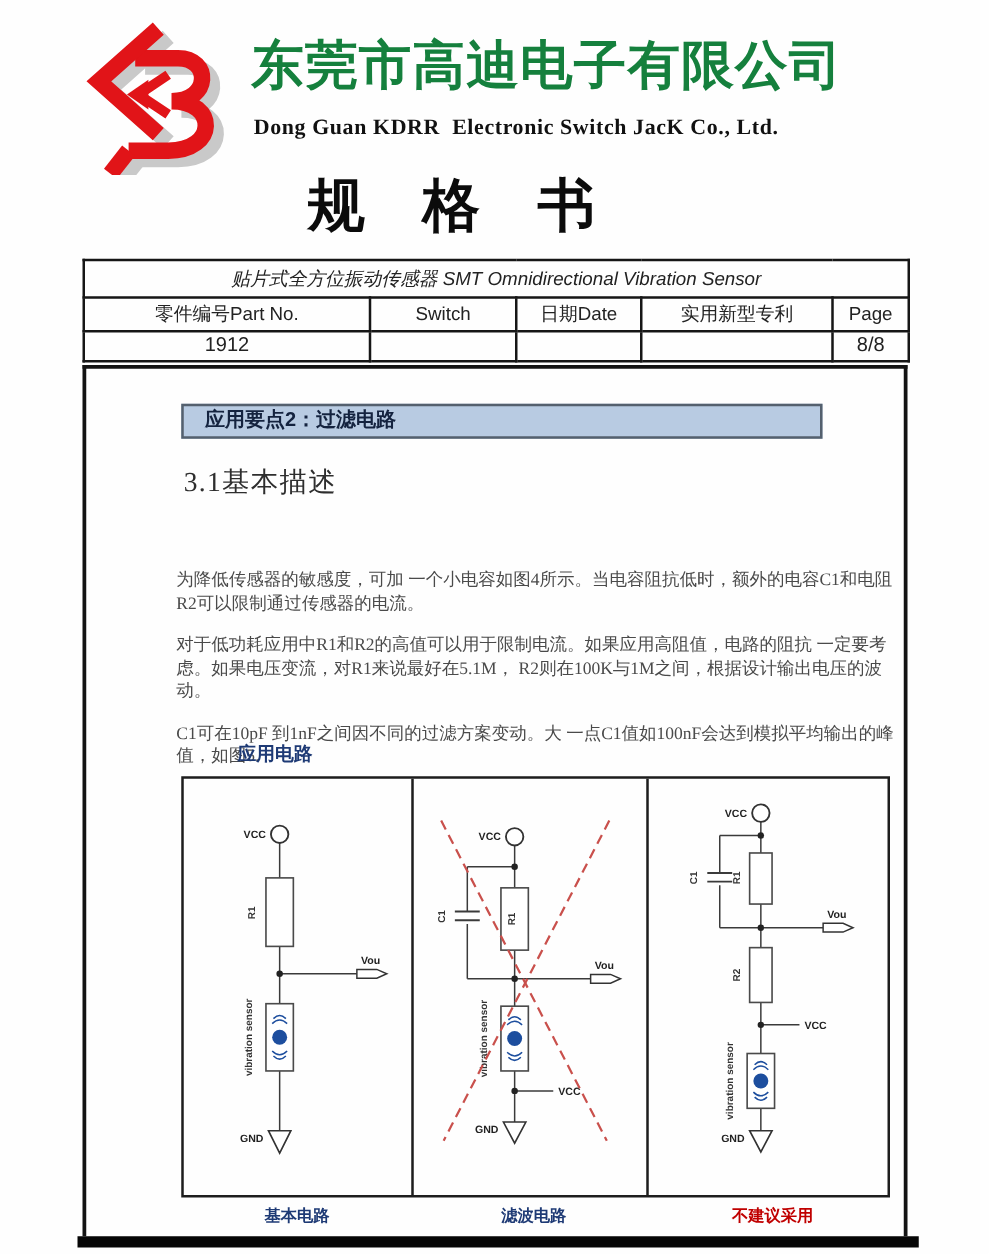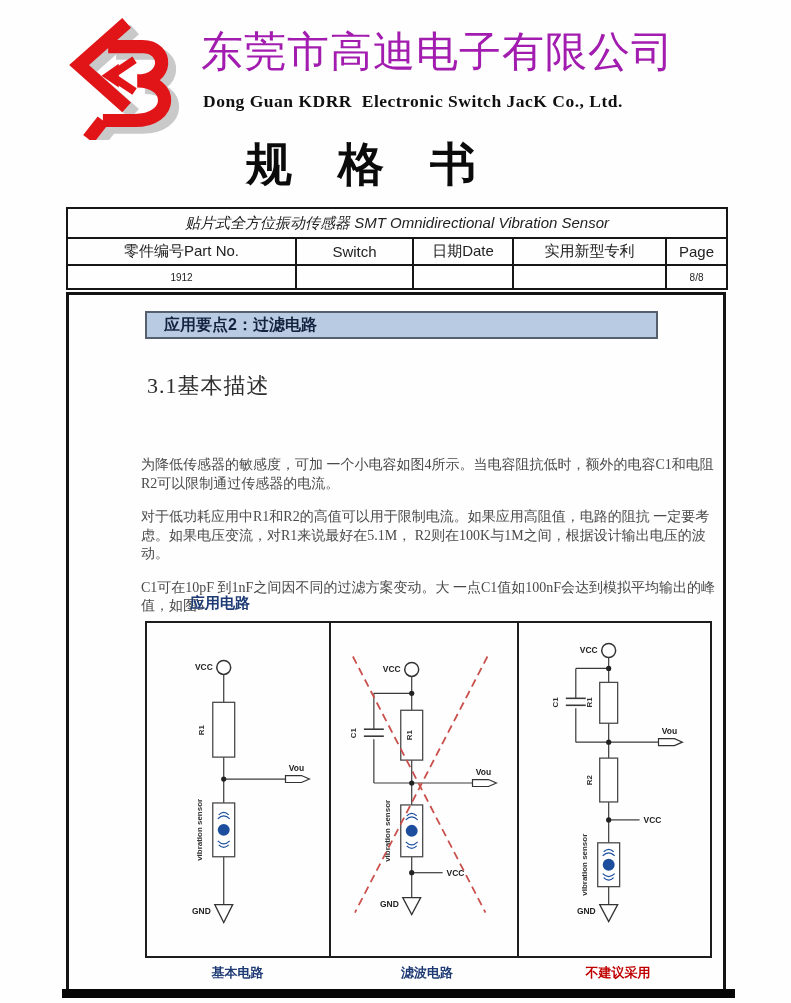--- a/index.html
+++ b/index.html
@@ -1,40 +1,40 @@
 <!DOCTYPE html>
 <html><head>
 <meta charset="utf-8">
 <style>
   html,body{margin:0;padding:0;background:#ffffff;}
   .page{position:relative;width:791px;height:1003px;background:#fefefe;overflow:hidden;
         font-family:"Liberation Sans",sans-serif;color:#1a1a1a;}
 
   
   .logo{position:absolute;left:58px;top:6px;width:132px;height:134px;}
-  .company-cn{position:absolute;left:201px;top:24px;font-size:42px;font-weight:400;
-              letter-spacing:1px;color:#a21caf;font-family:"Liberation Serif",serif;}
+  .company-cn{position:absolute;left:201px;top:24px;font-size:42px;font-weight:700;
+              letter-spacing:1px;color:#15803d;font-family:"Liberation Serif",serif;}
   .company-en{position:absolute;left:203px;top:91px;font-size:17.5px;font-weight:700;
               color:#111;font-family:"Liberation Serif",serif;white-space:pre;letter-spacing:.5px;}
   .doc-title{position:absolute;left:66px;top:134px;width:590px;text-align:center;
              font-size:46px;font-weight:700;color:#0b0b0b;white-space:pre;}
 
   
   .info-table{position:absolute;left:66px;top:207px;width:660px;border-collapse:collapse;
               table-layout:fixed;}
   .info-table td{border:2px solid #161616;text-align:center;vertical-align:middle;
                  font-size:15px;color:#222;padding:0;overflow:hidden;white-space:nowrap;}
   .row-title td{height:28px;font-size:15px;font-style:italic;}
   .row-head td{height:25px;}
-  .row-val td{height:22px;font-size:10px;}
+  .row-val td{height:22px;font-size:16px;}
 
   
   .content-box{position:absolute;left:66px;top:292px;width:660px;height:697px;box-sizing:border-box;
                border-left:3px solid #131313;border-right:3px solid #131313;border-top:3px solid #131313;}
-  .banner{position:absolute;left:76px;top:16px;width:513px;height:28px;box-sizing:border-box;
+  .banner{position:absolute;left:76px;top:28px;width:513px;height:28px;box-sizing:border-box;
           background:#b8cbe2;border:2px solid #54606e;font-size:16px;font-weight:700;
           color:#14233f;line-height:24px;padding-left:17px;}
   .sec-heading{position:absolute;left:78px;top:76px;font-size:22px;color:#2e2e2e;
                font-family:"Liberation Serif",serif;letter-spacing:1px;}
   .paras{position:absolute;left:72px;top:121px;width:582px;
          font-family:"Liberation Serif",serif;font-size:14px;line-height:18.5px;color:#4a4a4a;margin-top:40px;}
   .paras .para{margin:0 0 15px 0;}
   .circuit-label{position:absolute;left:77px;top:299px;font-size:15px;font-weight:700;color:#1e3a75;margin-left:44px;}
   .diagram-box{position:absolute;left:76px;top:326px;width:567px;height:337px;box-sizing:border-box;
                border:2px solid #1d1d1d;display:flex;}

